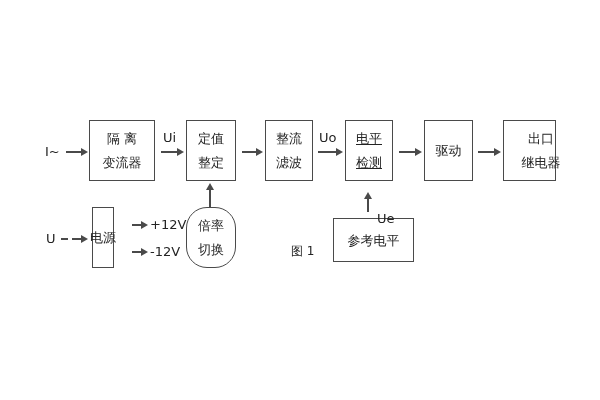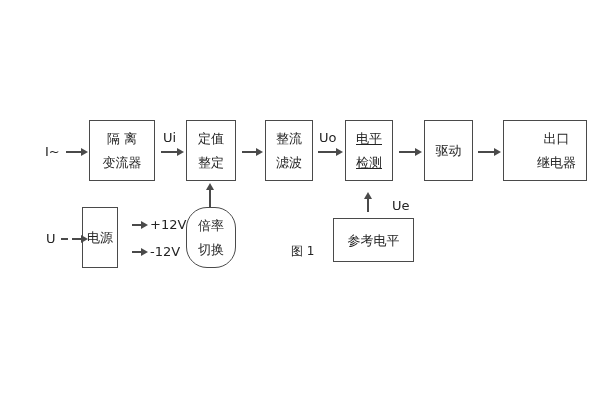--- a/index.html
+++ b/index.html
@@ -50,26 +50,26 @@
     <span>整流</span>
     <span>滤波</span>
   </div>
   <div class="block" style="left:345px;top:120px;width:48px;height:61px;text-decoration:underline;">
     <span>电平</span>
     <span>检测</span>
   </div>
   <div class="block" style="left:424px;top:120px;width:49px;height:61px;">
     <span>驱动</span>
   </div>
-  <div class="block" style="left:503px;top:120px;width:84px;height:61px;padding-left:23px;">
+  <div class="block" style="left:503px;top:120px;width:53px;height:61px;padding-left:23px;">
     <span>出口</span>
     <span>继电器</span>
   </div>
 
-  <div class="block" style="left:82px;top:207px;width:36px;height:61px;">
+  <div class="block" style="left:92px;top:207px;width:22px;height:61px;">
     <span>电源</span>
   </div>
   <div class="block" style="left:186px;top:207px;width:50px;height:61px;border-radius:21px;">
     <span>倍率</span>
     <span>切换</span>
   </div>
   <div class="block" style="left:333px;top:218px;width:81px;height:44px;">
     <span>参考电平</span>
   </div>
 
@@ -103,17 +103,17 @@
 
   <div class="hline" style="left:132px;top:251px;width:9px;"></div>
   <div class="head-right" style="left:141px;top:248px;"></div>
   <div class="sig" style="left:150px;top:245px;">-12V</div>
 
   <div class="vline" style="left:209px;top:189px;height:18px;"></div>
   <div class="head-up" style="left:206px;top:183px;"></div>
 
   <div class="vline" style="left:367px;top:198px;height:14px;"></div>
   <div class="head-up" style="left:364px;top:192px;"></div>
-  <div class="sig" style="left:377px;top:199px;margin-left:15px;">Ue</div>
+  <div class="sig" style="left:377px;top:212px;">Ue</div>
 
   <div class="caption" style="left:291px;top:244px;">图 1</div>
 
 </div>
 
 </body></html>

